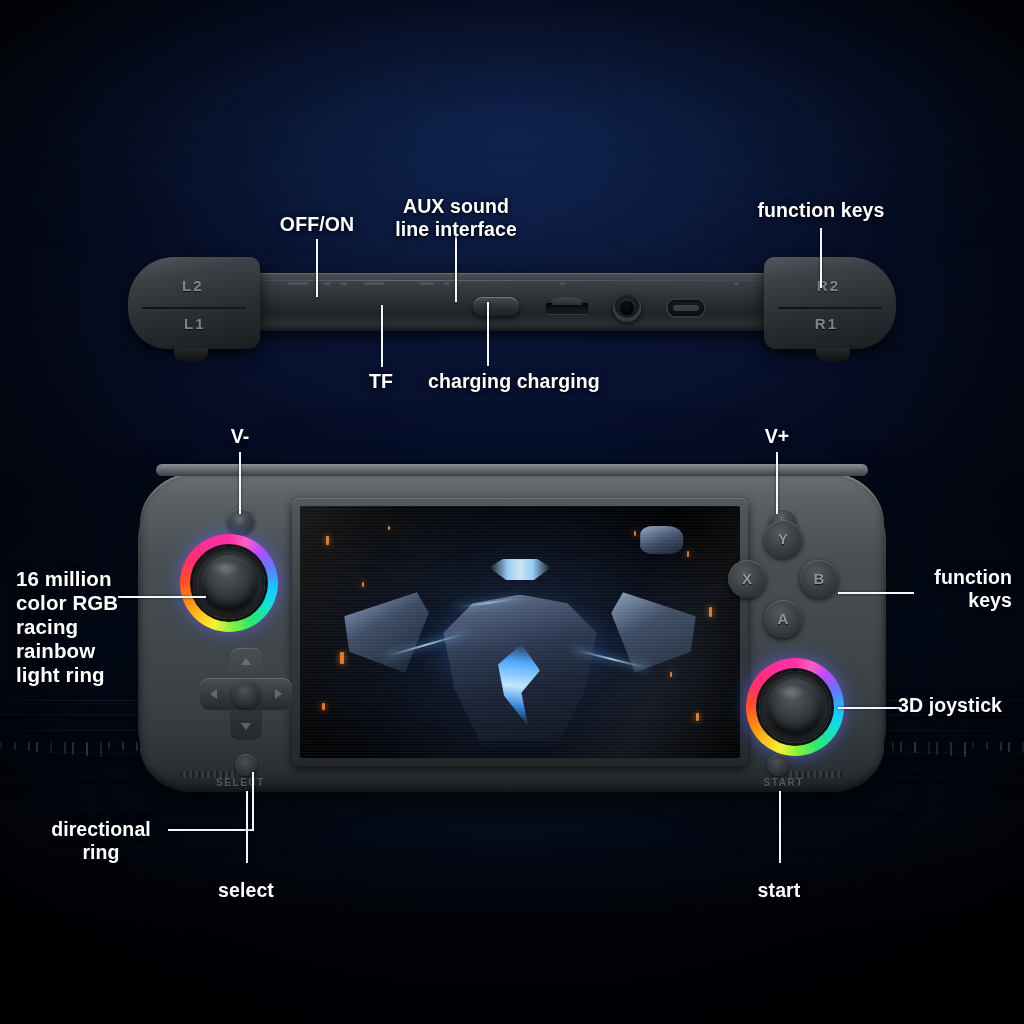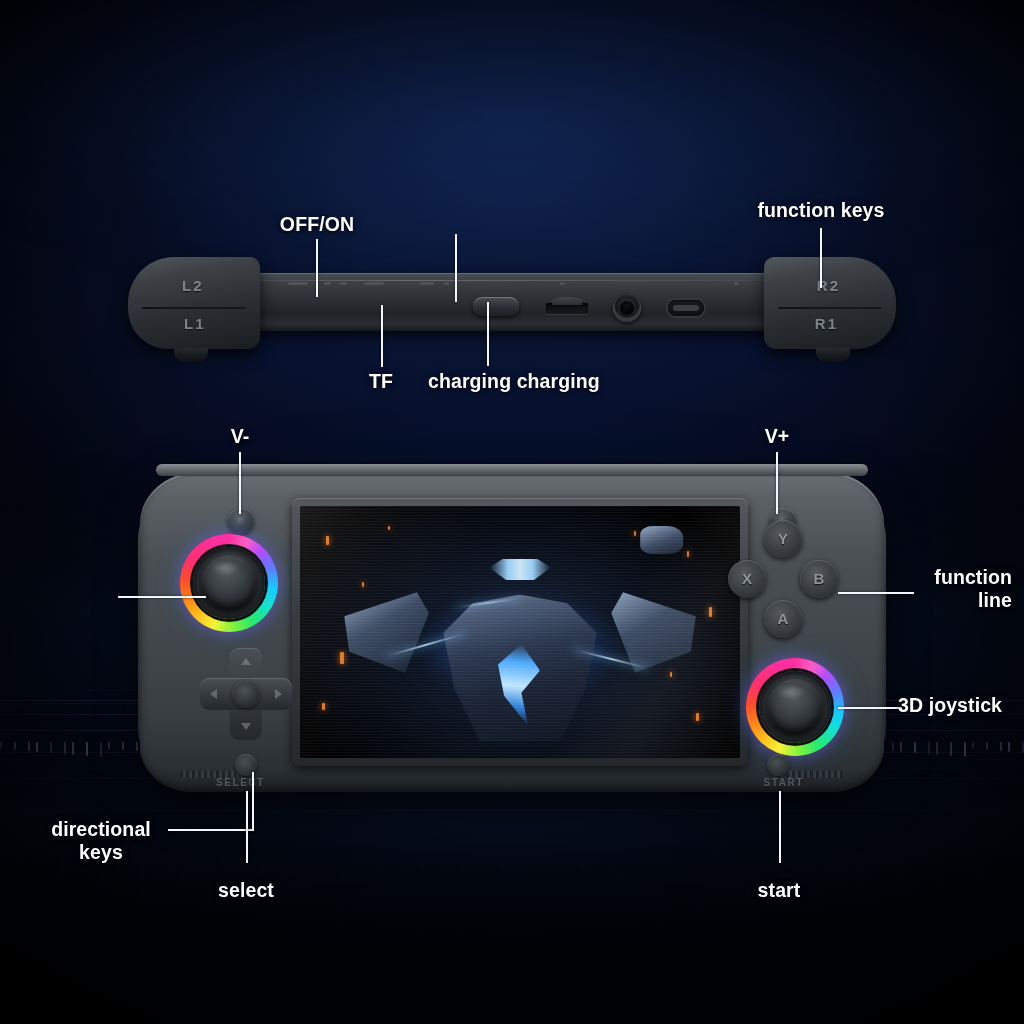--- a/index.html
+++ b/index.html
@@ -416,20 +416,22 @@
     <div class="foot" style="right:46px;"></div>
   </div>
 
   <div class="lead v" style="left:316px;top:239px;height:58px;"></div>
   <div class="lead v" style="left:455px;top:234px;height:68px;"></div>
   <div class="lead v" style="left:820px;top:228px;height:60px;"></div>
   <div class="lead v" style="left:381px;top:305px;height:62px;"></div>
   <div class="lead v" style="left:487px;top:302px;height:64px;"></div>
 
   <div class="cal c" style="left:243px;top:213px;width:148px;">OFF/ON</div>
+  <div class="cal c" style="left:370px;top:195px;width:172px;">AUX sound
+line interface</div>
   <div class="cal c" style="left:736px;top:199px;width:170px;">function keys</div>
   <div class="cal c" style="left:344px;top:370px;width:74px;text-align:center;">TF</div>
   <div class="cal l" style="left:428px;top:370px;width:230px;">charging charging</div>
 
   <div id="maindev">
     <div class="md-side l"></div>
     <div class="md-side r"></div>
     <div class="md-body">
       <div class="md-top-edge"></div>
 
@@ -519,23 +521,28 @@
 
   <div class="lead h" style="left:168px;top:829px;width:86px;"></div>
   <div class="lead v" style="left:252px;top:772px;height:59px;"></div>
 
   <div class="lead v" style="left:246px;top:791px;height:72px;"></div>
   <div class="lead v" style="left:779px;top:791px;height:72px;"></div>
 
   <div class="cal c" style="left:208px;top:425px;width:64px;">V-</div>
   <div class="cal c" style="left:745px;top:425px;width:64px;">V+</div>
 
+  <div class="cal l big" style="left:16px;top:567px;width:132px;">16 million
+color RGB
+racing
+rainbow
+light ring</div>
 
   <div class="cal r" style="right:12px;top:566px;width:150px;">function
-line</div>
+keys</div>
   <div class="cal l" style="left:898px;top:694px;width:130px;">3D joystick</div>
 
   <div class="cal c" style="left:28px;top:818px;width:146px;">directional
-keys</div>
+ring</div>
   <div class="cal c" style="left:196px;top:879px;width:100px;">select</div>
   <div class="cal c" style="left:731px;top:879px;width:96px;">start</div>
 
 </div>
 
 </body></html>

